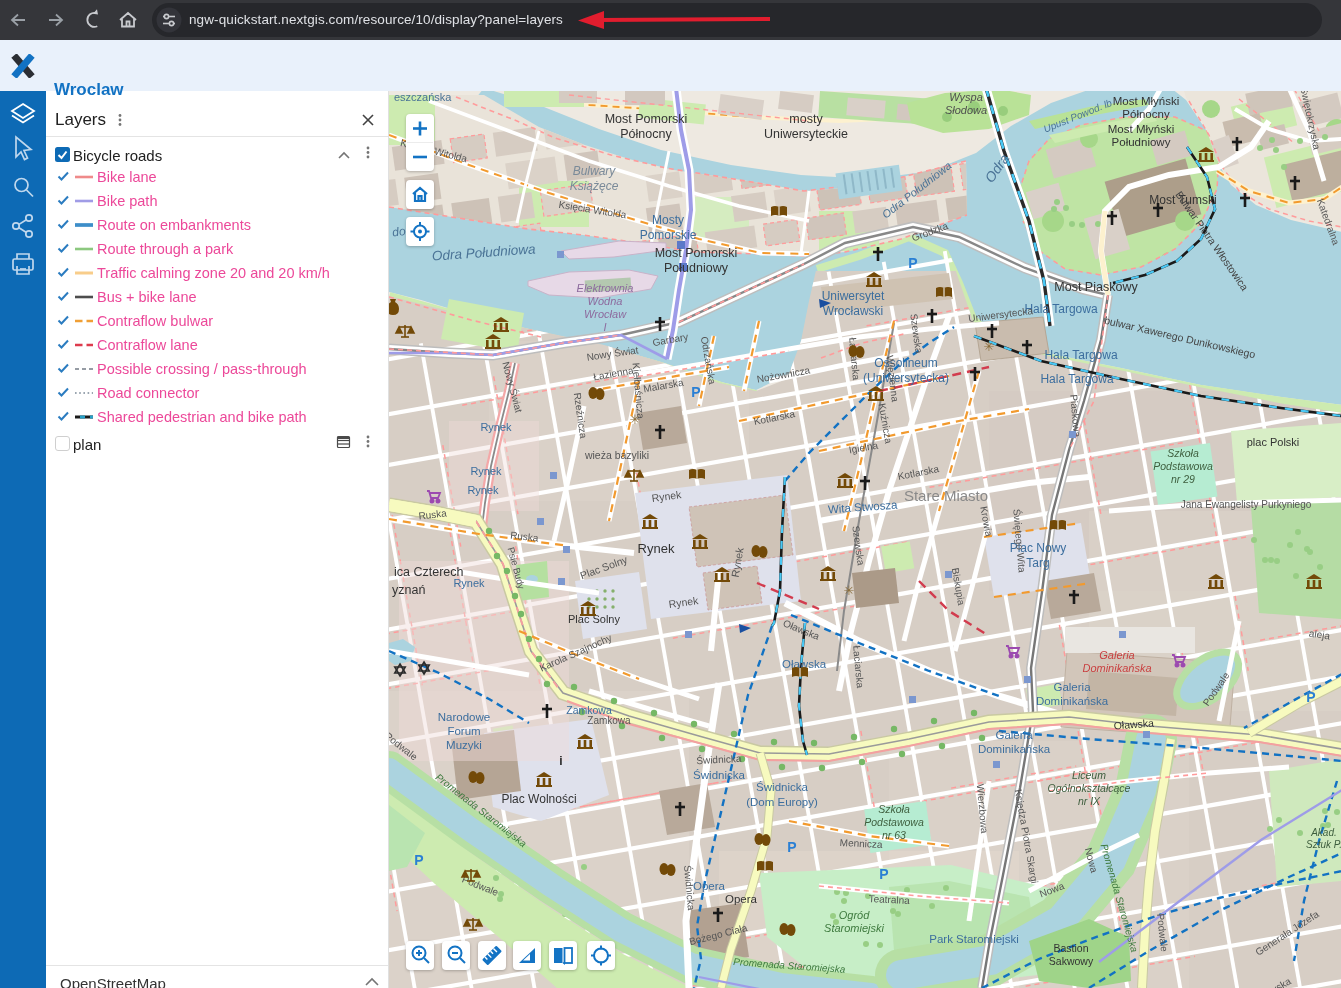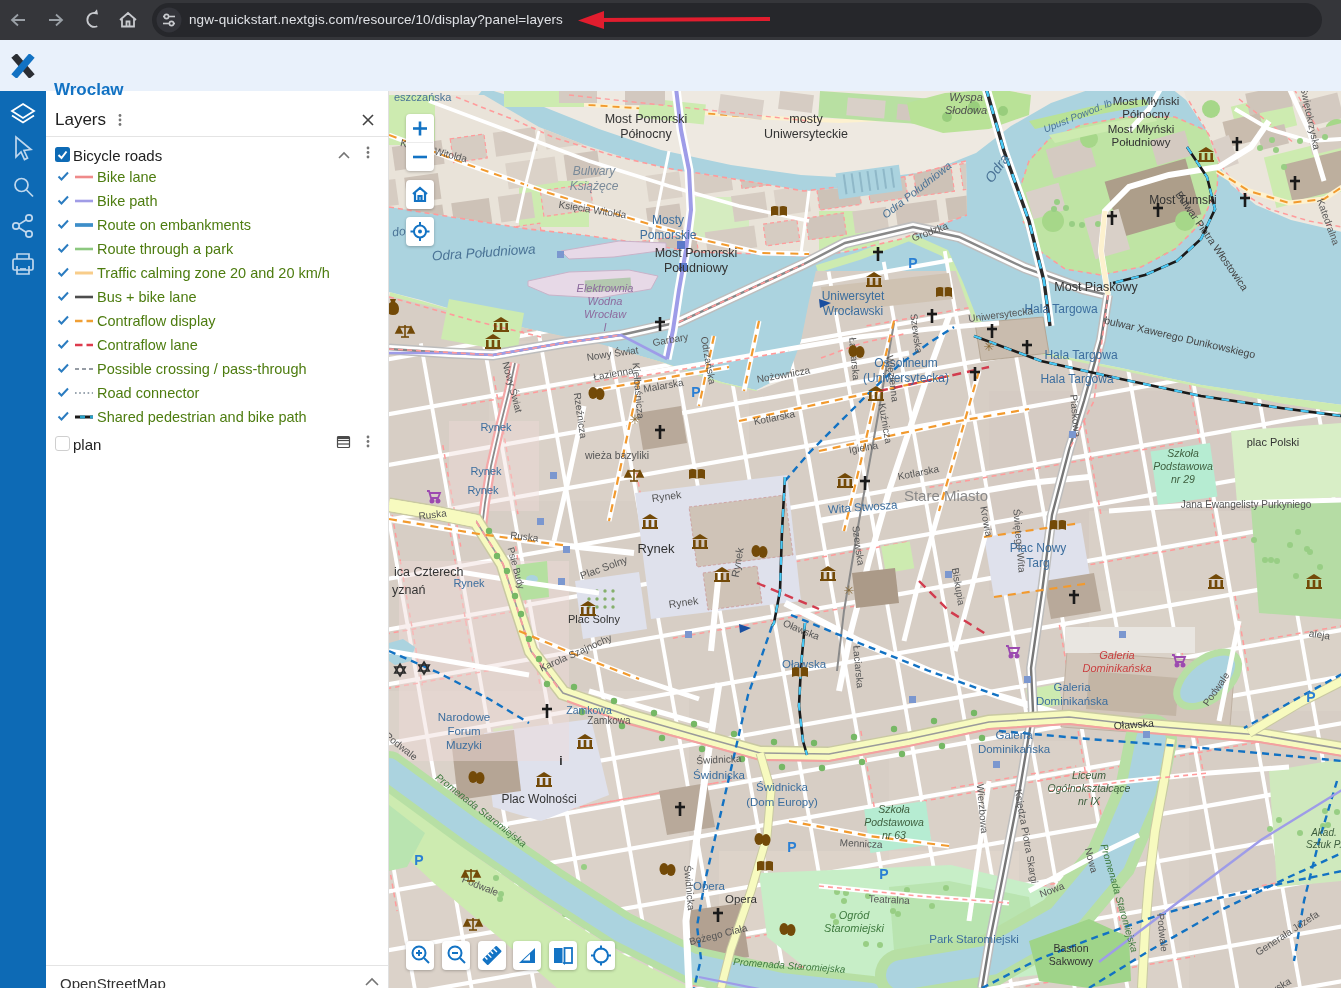--- a/index.html
+++ b/index.html
@@ -14,21 +14,21 @@
 
 #hdr { left:0; top:40px; width:1341px; height:51px; background:#e9f1fb; }
 #brand { position:absolute; left:54px; top:16px; font-size:17px; font-weight:bold;
   color:#1272c3;margin-top:24px; }
 
 #sbar { left:0; top:91px; width:46px; height:897px; background:#0d6ab5; }
 
 #panel { left:46px; top:91px; width:342px; height:897px; background:#fff;margin-top:12px; }
 #ptitle { position:absolute; left:9px; top:7px; font-size:17px; color:#212121; }
 .row { position:absolute; left:0; width:342px; height:24px; }
-.rowtxt { position:absolute; left:51px; top:4px; font-size:14.5px; color:#4d7c0f; }
+.rowtxt { position:absolute; left:51px; top:4px; font-size:14.5px; color:#ec4899; }
 .grptxt { position:absolute; left:27px; top:3px; font-size:15px; color:#212121; }
 #osm { position:absolute; left:14px; top:872px; font-size:15px; color:#333; }
 
 #map { left:388px; top:91px; width:953px; height:897px; overflow:hidden; border-left:1px solid #e0e0e0; }
 .mbtn { position:absolute; width:28px; height:29px; background:#fff; border-radius:4px;
   box-shadow:0 1px 3px rgba(0,0,0,0.25); }
 </style></head><body>
 <div id="page">
 
 <div id="bbar" class="abs">
@@ -175,21 +175,21 @@
         </svg>
  <div class="rowtxt">Bus + bike lane</div>
 </div>
 <div class="row" style="top:206px">
  <svg class="abs" style="left:11px;top:6px" width="13" height="11">
   <polyline points="1.5,5.5 4.5,8.5 11,1.5" fill="none" stroke="#2b7cc0" stroke-width="2"></polyline>
         </svg>
  <svg class="abs" style="left:28px;top:8px" width="21" height="8">
           <line x1="1" y1="4" x2="19" y2="4" stroke="#f09f35" stroke-width="2.6" stroke-dasharray="7.5,4"></line>
         </svg>
- <div class="rowtxt">Contraflow display</div>
+ <div class="rowtxt">Contraflow bulwar</div>
 </div>
 <div class="row" style="top:230px">
  <svg class="abs" style="left:11px;top:6px" width="13" height="11">
   <polyline points="1.5,5.5 4.5,8.5 11,1.5" fill="none" stroke="#2b7cc0" stroke-width="2"></polyline>
         </svg>
  <svg class="abs" style="left:28px;top:8px" width="21" height="8">
           <line x1="1" y1="4" x2="19" y2="4" stroke="#dd3b4d" stroke-width="2.6" stroke-dasharray="7.5,4"></line>
         </svg>
  <div class="rowtxt">Contraflow lane</div>
 </div>

